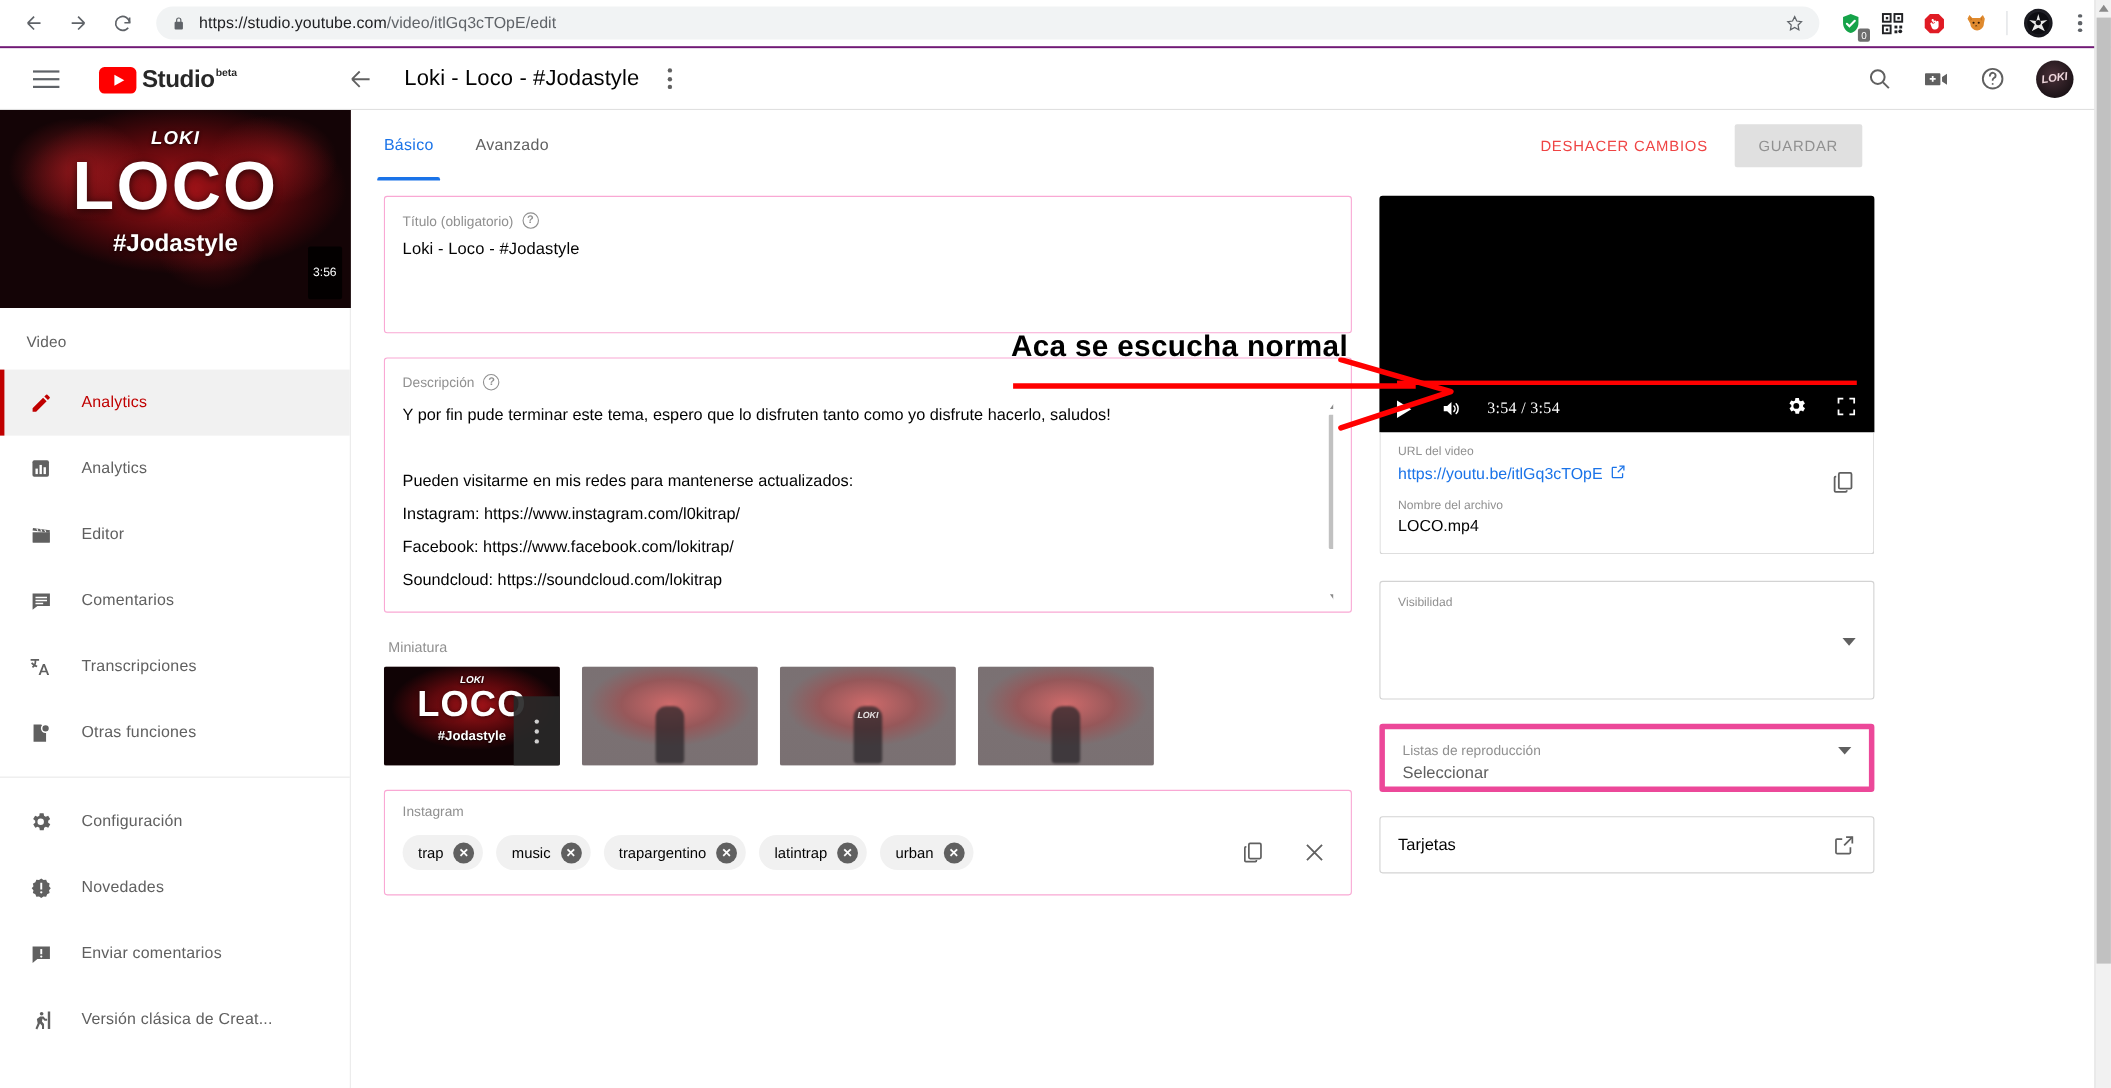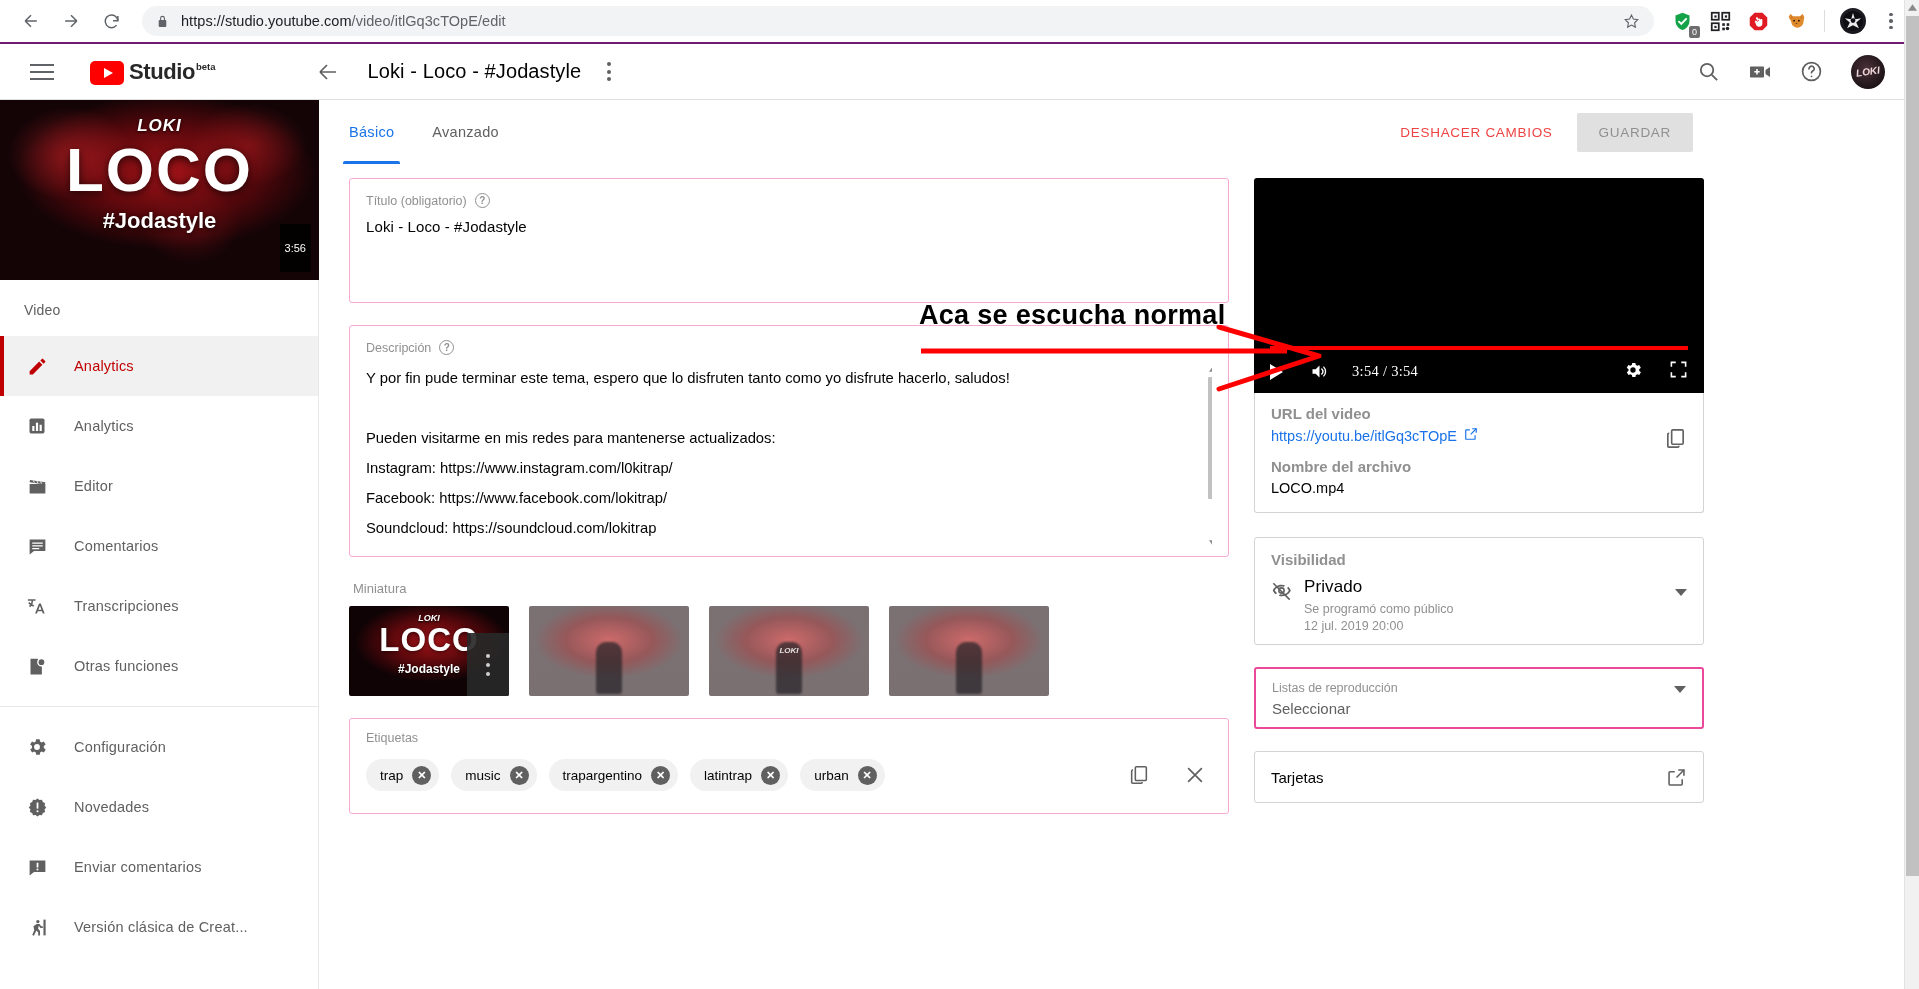--- a/index.html
+++ b/index.html
@@ -279,34 +279,34 @@
   .player-progress { position:absolute; left:16px; right:16px; bottom:43px; height:4px; background:#ff0000;}
   .player-controls {
     position:absolute; left:0; right:0; bottom:0; height:43px;
     display:flex; align-items:center; padding: 0 16px; color:#fff;font-family:Liberation Serif, serif;
   }
   .pc-play { width:0;height:0;border-left:13px solid #fff;border-top:8px solid transparent;border-bottom:8px solid transparent;}
   .pc-vol { margin-left:26px; display:flex; }
   .pc-time { margin-left:22px; font-size:14.5px; color:#fff; letter-spacing:0.3px;}
   .pc-right { margin-left:auto; display:flex; align-items:center; gap:26px;}
   .info-card { border:1px solid #d3d3d3; border-top:none; border-radius:0 0 3px 3px; padding: 12px 16px 16px 16px; position:relative;}
-  .meta-label { font-size:15px; color:#909090;font-weight:bold; }
+  .meta-label { font-size:11px; color:#909090; }
   .meta-link { font-size:14.5px; color:#1a73e8; margin-top:5px; display:flex; align-items:center; gap:7px;}
   .meta-value { font-size:14.5px; color:#030303; margin-top:5px;}
   .copy-btn { position:absolute; right:16px; top:34px; color:#606060; cursor:pointer;}
 
   .vis-card { margin-top:24px; border:1px solid #d3d3d3; border-radius:3px; padding: 13px 16px 16px 16px; position:relative; height:108px;}
   .vis-row { display:flex; align-items:flex-start; margin-top:9px;}
   .vis-icon { color:#606060; margin-right:12px; margin-top:3px; display:flex;}
   .vis-main { font-size:17px; color:#030303; letter-spacing:0.1px;}
   .vis-sub { font-size:12.5px; color:#909090; margin-top:4px; line-height:17px;}
   .caret { position:absolute; right:16px; top:48%; width:0;height:0;
     border-left:6px solid transparent;border-right:6px solid transparent;border-top:7px solid #606060;}
 
-  .sel-card { margin-top:22px; border:2px solid #ec4899; border-radius:3px; padding: 12px 16px 14px 16px; position:relative; height:62px;}
+  .sel-card { margin-top:22px; border:5px solid #ec4899; border-radius:3px; padding: 12px 16px 14px 16px; position:relative; height:62px;}
   .sel-label { font-size:12.5px; color:#909090;}
   .sel-value { font-size:15px; color:#606060; margin-top:5px;}
   .cards-card {
     margin-top:22px; border:1px solid #d3d3d3; border-radius:3px;
     height:52px; display:flex; align-items:center; padding: 0 16px; cursor:pointer;
   }
   .cards-label { font-size:15px; color:#030303;}
   .ext-link-icon { margin-left:auto; color:#606060; display:flex;}
 
   
@@ -646,21 +646,21 @@
           </div>
           <div class="tn auto"></div>
           <div class="tn auto">
             <div class="tn-mini-logo">LOKI</div>
           </div>
           <div class="tn auto"></div>
         </div>
 
         <div class="card tags-card">
           <div class="field-label">
-              <span>Etiquetas</span>
+              <span>Instagram</span>
             </div>
           <div class="tags-row">
             <div class="chip">
               <span>trap</span>
               <span class="chip-x">✕</span>
             </div>
             <div class="chip">
               <span>music</span>
               <span class="chip-x">✕</span>
             </div>
@@ -737,35 +737,20 @@
           <span class="copy-btn">
             <svg width="23" height="23" viewBox="0 0 24 24" fill="none" stroke="currentColor" stroke-width="1.7">
                 <rect x="8" y="3" width="12" height="15" rx="1.2"></rect>
                 <path d="M5.5 6.5H5a1 1 0 00-1 1V20a1 1 0 001 1h9.5a1 1 0 001-1v-.5"></path>
               </svg>
           </span>
         </div>
 
         <div class="vis-card">
           <div class="meta-label">Visibilidad</div>
-          <div class="vis-row">
-            <span class="vis-icon">
-              <svg width="21" height="21" viewBox="0 0 24 24" fill="currentColor">
-                  <path d="M12 5.5c-4.6 0-8.5 2.9-10 6.5 .7 1.7 1.9 3.2 3.4 4.3l1.5-1.5A8.7 8.7 0 014.2 12C5.6 9.2 8.6 7.4 12 7.4c.9 0 1.8.1 2.6.4l1.6-1.6c-1.3-.4-2.7-.7-4.2-.7z"></path>
-                  <path d="M19.8 7.7l-1.5 1.5c.9.8 1.6 1.8 2.1 2.8-1.4 2.8-4.4 4.6-7.8 4.6-.8 0-1.5-.1-2.2-.3l-1.6 1.6c1.2.4 2.5.6 3.8.6 4.6 0 8.5-2.9 10-6.5-.6-1.6-1.6-3-2.8-4.3z"></path>
-                  <path d="M3.3 3L2 4.3 20.7 23l1.3-1.3z"></path>
-                  <circle cx="12" cy="12" r="3" fill="none" stroke="currentColor" stroke-width="1.8"></circle>
-                </svg>
-            </span>
-            <div>
-              <div class="vis-main">Privado</div>
-              <div class="vis-sub">Se programó como público</div>
-              <div class="vis-sub" style="margin-top:0;">12 jul. 2019 20:00</div>
-            </div>
-          </div>
           <span class="caret"></span>
         </div>
 
         <div class="sel-card">
           <div class="sel-label">Listas de reproducción</div>
           <div class="sel-value">Seleccionar</div>
           <span class="caret" style="top:30%;"></span>
         </div>
 
         <div class="cards-card">

